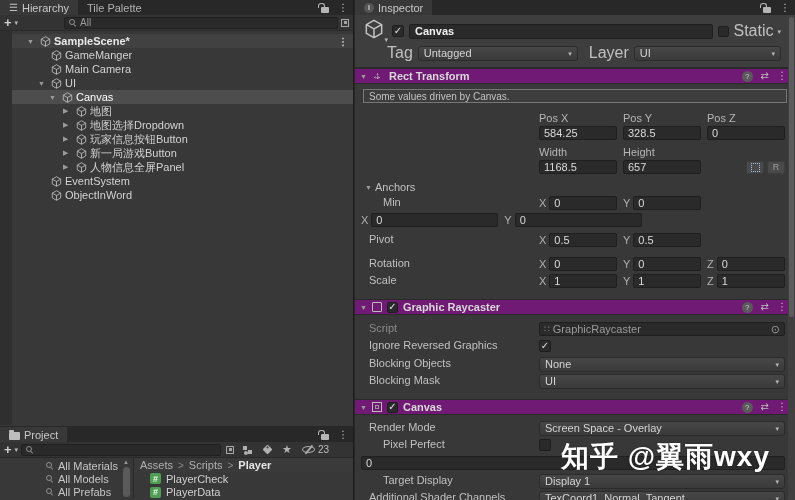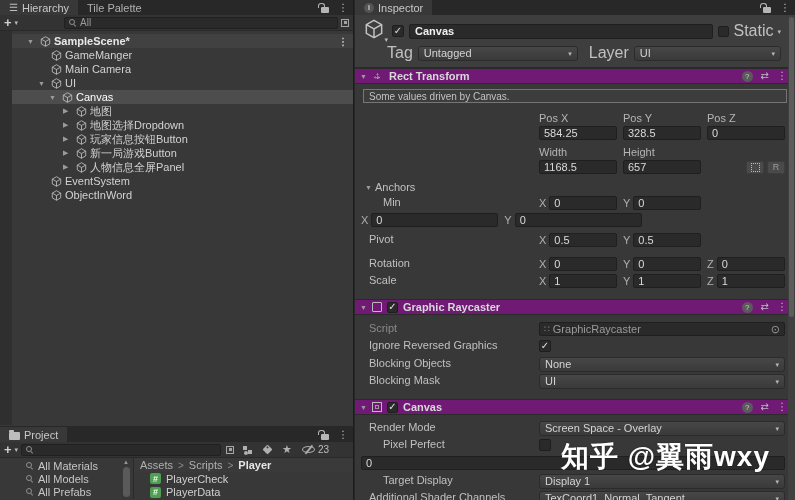--- a/index.html
+++ b/index.html
@@ -51,21 +51,21 @@
   .gicon { width:12px; height:12px; flex:none; margin-right:3px; display:flex; align-items:center; justify-content:center; }
   .lv0 { padding-left:15px; } .lv1 { padding-left:26px; } .lv2 { padding-left:37px; } .lv3 { padding-left:51px; }
   .trow.scene { background:#414141; font-weight:bold; color:#e8e8e8; }
   .trow.selected { background:#4d4d4d; color:#ffffff; }
   .trow .row-kebab { position:absolute; right:5px; color:#c5c5c5; font-size:10px; }
 
   
   .proj-body { display:flex; height:41px; position:relative; }
   .fav-col { width:120px; flex:none; padding-top:1px; }
   .prow { height:13px; display:flex; align-items:center; gap:4px; padding-left:26px;
-    font-size:11px; color:#c6c6c6; white-space:nowrap; }
+    font-size:11px; color:#c6c6c6; white-space:nowrap;margin-left:20px; }
   .pv-scroll { position:absolute; left:120px; top:0; bottom:0; width:13px; background:#383838; }
   .pv-scroll .up { position:absolute; top:1px; left:3px; font-size:6px; color:#9a9a9a; }
   .pv-scroll .thumb { position:absolute; top:9px; left:3px; width:7px; height:30px; background:#5a5a5a; border-radius:4px; }
   .proj-right { flex:1; border-left:1px solid #2a2a2a; margin-left:13px; }
   .crumbs { height:14px; display:flex; align-items:center; gap:5px; padding-left:6px;
     font-size:11px; color:#b0b0b0; background:#3a3a3a; }
   .crumbs .sep { color:#8a8a8a; font-size:10px; }
   .crumbs .last { color:#e6e6e6; font-weight:bold; }
   .frow { height:13.5px; display:flex; align-items:center; gap:5px; padding-left:16px;
     font-size:11px; color:#d0d0d0; }

